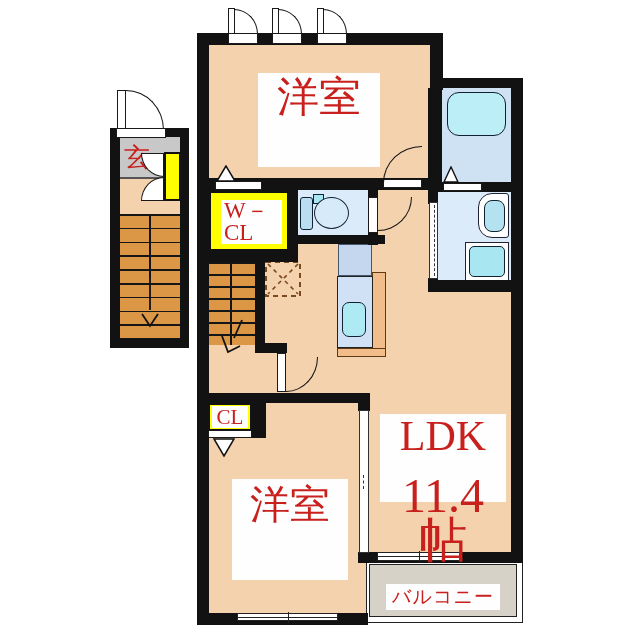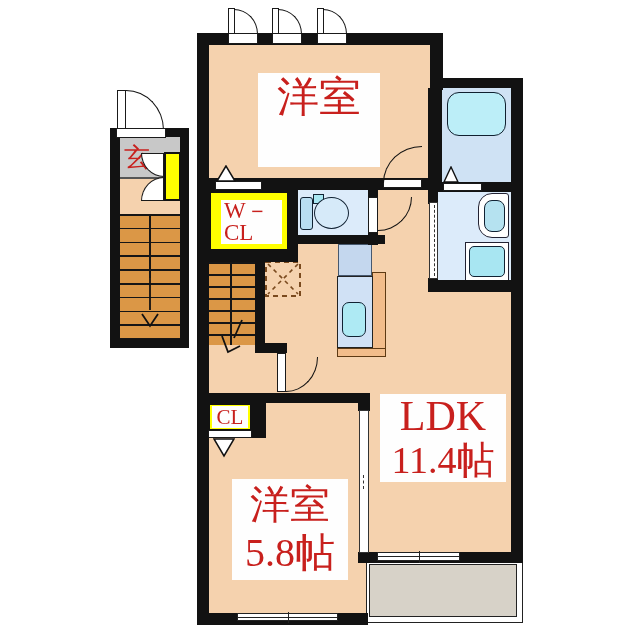--- a/index.html
+++ b/index.html
@@ -180,20 +180,22 @@
   <div class="win" style="left:237px;top:613px;width:101px;height:8px;">
     <div class="mid"></div>
     <div class="tick"></div>
   </div>
 
   <div class="labelbox" style="left:258px;top:73px;width:122px;height:93px;font-size:42px;line-height:46px;padding-top:1px;">
     <span>洋室</span>
   </div>
   <div class="labelbox" style="left:232px;top:479px;width:116px;height:99px;font-size:40px;line-height:48px;padding-top:2px;">
     <span>洋室</span>
-      <span>5.8帖</span>
-  </div>
-  <div class="labelbox" style="left:380px;top:394px;width:126px;height:88px;font-size:42px;line-height:44px;">
+  </div>
+  <div class="labelbox" style="left:380px;top:414px;width:126px;height:88px;font-size:42px;line-height:44px;">
     <span>LDK</span>
-      <span style="font-size:38px;">11.4帖</span>
+      <span style="font-size:48px;margin-top:16px;">11.4帖</span>
+  </div>
+  <div class="labelbox" style="left:386px;top:584px;width:114px;height:26px;font-size:19px;line-height:26px;letter-spacing:1px;">
+    <span>バルコニー</span>
   </div>
 
 </div>
 
 </body></html>

